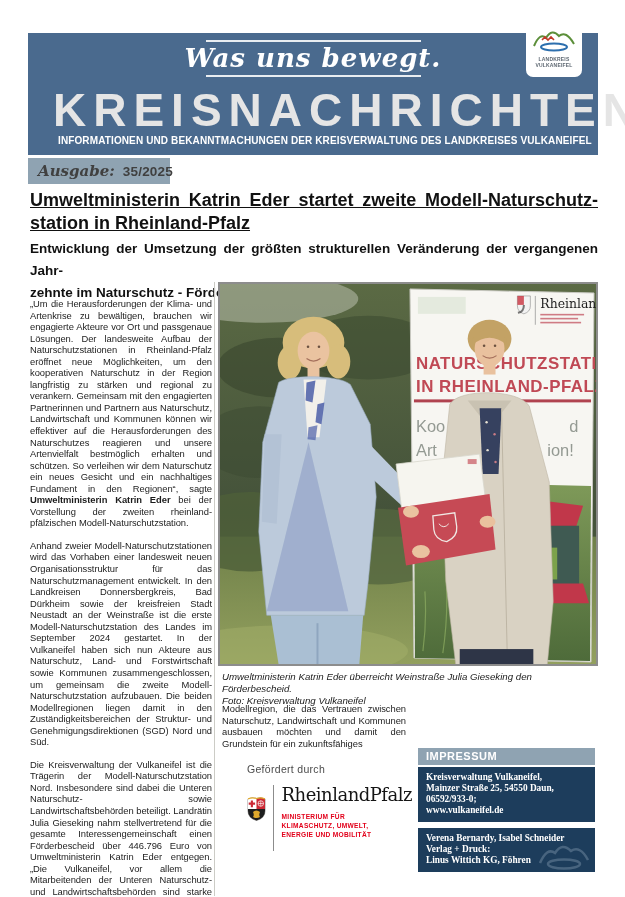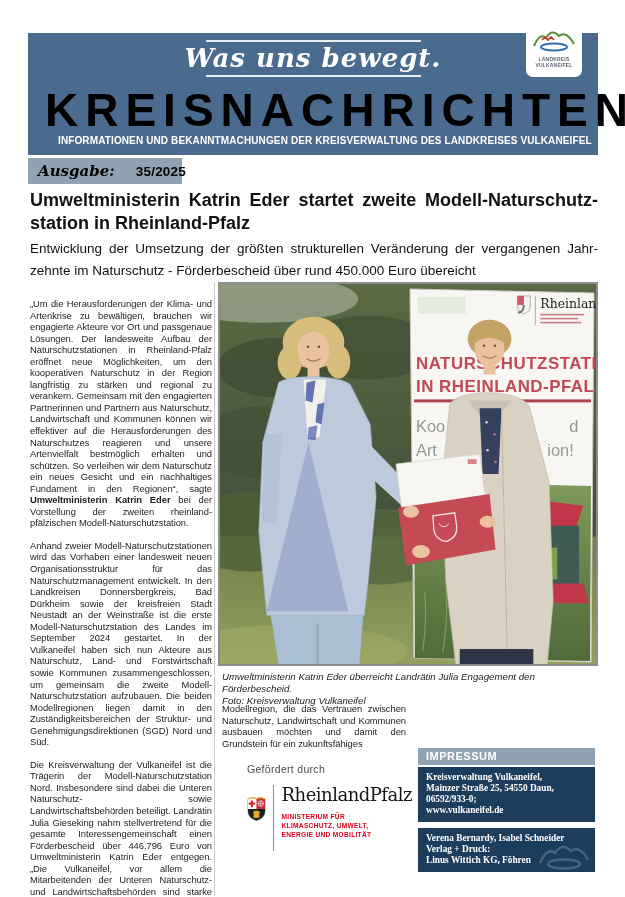--- a/index.html
+++ b/index.html
@@ -5,39 +5,39 @@
   * { margin:0; padding:0; box-sizing:border-box; }
   body { background:#ffffff; font-family:"Liberation Sans", sans-serif; }
   #page { position:relative; width:625px; height:897px; background:#ffffff; overflow:hidden; margin:10px auto; }
 
   
   #banner { position:absolute; left:28px; top:23px; width:570px; height:122px; background:#4a6a8e; }
   .wasuns-wrap { position:absolute; left:0; right:0; top:7px; text-align:center; }
   .wasuns-line { display:block; width:215px; height:2px; background:rgba(255,255,255,.88); margin:0 auto; }
   .wasuns { display:inline-block; color:#ffffff; font-family:"DejaVu Serif", serif; font-style:italic; font-weight:bold;
             font-size:26px; letter-spacing:1px; padding:1px 6px 2px; }
-  .kreistitle { position:absolute; left:4px; right:0; top:50px; text-align:center; color:#000000; font-weight:bold;
+  .kreistitle { position:absolute; left:12px; right:0; top:50px; text-align:center; color:#e5e5e5; font-weight:bold;
                 font-size:46px; letter-spacing:7px; padding-left:13px; white-space:nowrap; }
   .bannersub { position:absolute; left:30px; top:102px; color:#ffffff; font-weight:bold; font-size:10px; letter-spacing:.12px; white-space:nowrap; }
 
   
   #lk-logo { position:absolute; left:526px; top:12px; width:56px; height:55px; background:#ffffff; border-radius:7px;
              text-align:center; padding-top:4px; }
   #lk-logo .lk-text { font-size:5px; font-weight:bold; color:#5d6771; line-height:6px; letter-spacing:.2px; }
 
   
-  #issue-box { position:absolute; left:28px; top:148px; width:154px; height:26px; background:#8fa3b2; color:#000000;
-               display:flex; align-items:center; padding-left:10px;gap:13px; }
+  #issue-box { position:absolute; left:28px; top:148px; width:142px; height:26px; background:#8fa3b2; color:#404040;
+               display:flex; align-items:center; padding-left:10px; }
   #issue-box .script { font-family:"DejaVu Serif", serif; font-style:italic; font-weight:bold; font-size:15px; }
   #issue-box .num { font-weight:bold; font-size:13.5px; margin-left:8px; letter-spacing:.2px; }
 
   
-  #headline { position:absolute; left:30px; top:179px; width:568px; font-weight:bold; font-size:18px; line-height:23px; color:#111; }
+  #headline { position:absolute; left:30px; top:179px; width:568px; font-weight:bold; font-size:18px; line-height:23px; color:#111;text-decoration:underline; }
   #headline .l1 { text-align:justify; text-align-last:justify; }
-  #subheadline { position:absolute; left:30px; top:228px; width:568px; font-weight:normal; font-size:13.5px; line-height:22px; color:#111; }
+  #subheadline { position:absolute; left:30px; top:228px; width:568px; font-weight:bold; font-size:13.5px; line-height:22px; color:#111; }
   #subheadline .l1 { text-align:justify; text-align-last:justify; }
 
   
   .bodytext { font-size:9.4px; line-height:11.55px; text-align:justify; color:#1c1c1c; letter-spacing:-0.05px; }
   .bodytext p { margin-bottom:11px; }
   #col1 { position:absolute; left:30px; top:288px; width:182px; }
   .vrule { position:absolute; left:214px; top:272px; width:1px; height:614px; background:#ccccc6; }
 
   
   #photo { position:absolute; left:218px; top:272px; width:380px; height:384px; border:1px solid #8d8d8d; }
@@ -211,21 +211,21 @@
       <path d="M221,242 q5,6 10,0" fill="none" stroke="#f0e8e4" stroke-width="1"></path>
       <ellipse cx="193" cy="230" rx="8" ry="6" fill="#eac3a0"></ellipse>
       <ellipse cx="203" cy="270" rx="9" ry="6.5" fill="#eac3a0"></ellipse>
       <ellipse cx="270" cy="240" rx="8" ry="6" fill="#e9c19e"></ellipse>
 
       <rect x="0.5" y="0.5" width="379" height="383" fill="none" stroke="#8d8d8d"></rect>
     </svg>
   </div>
 
   <div id="caption">
-    <div>Umweltministerin Katrin Eder überreicht Landrätin Julia Engagement den Förderbescheid.</div>
+    <div>Umweltministerin Katrin Eder überreicht Weinstraße Julia Gieseking den Förderbescheid.</div>
     <div>Foto: Kreisverwaltung Vulkaneifel</div>
   </div>
 
   <div id="col2" class="bodytext">Modellregion, die das Vertrauen zwischen Naturschutz, Landwirtschaft und Kommunen ausbauen möchten und damit den Grundstein für ein zukunftsfähiges</div>
 
   <div id="funding">
     <div class="flabel">Gefördert durch</div>
     <div class="frow">
       <svg width="38" height="48" viewBox="0 0 38 48">
         <path d="M2,4 Q10,0 19,3 Q28,0 36,4 L36,28 Q36,42 19,47 Q2,42 2,28 Z" fill="#f5f0e6" stroke="#3a3a3a" stroke-width="1"></path>

